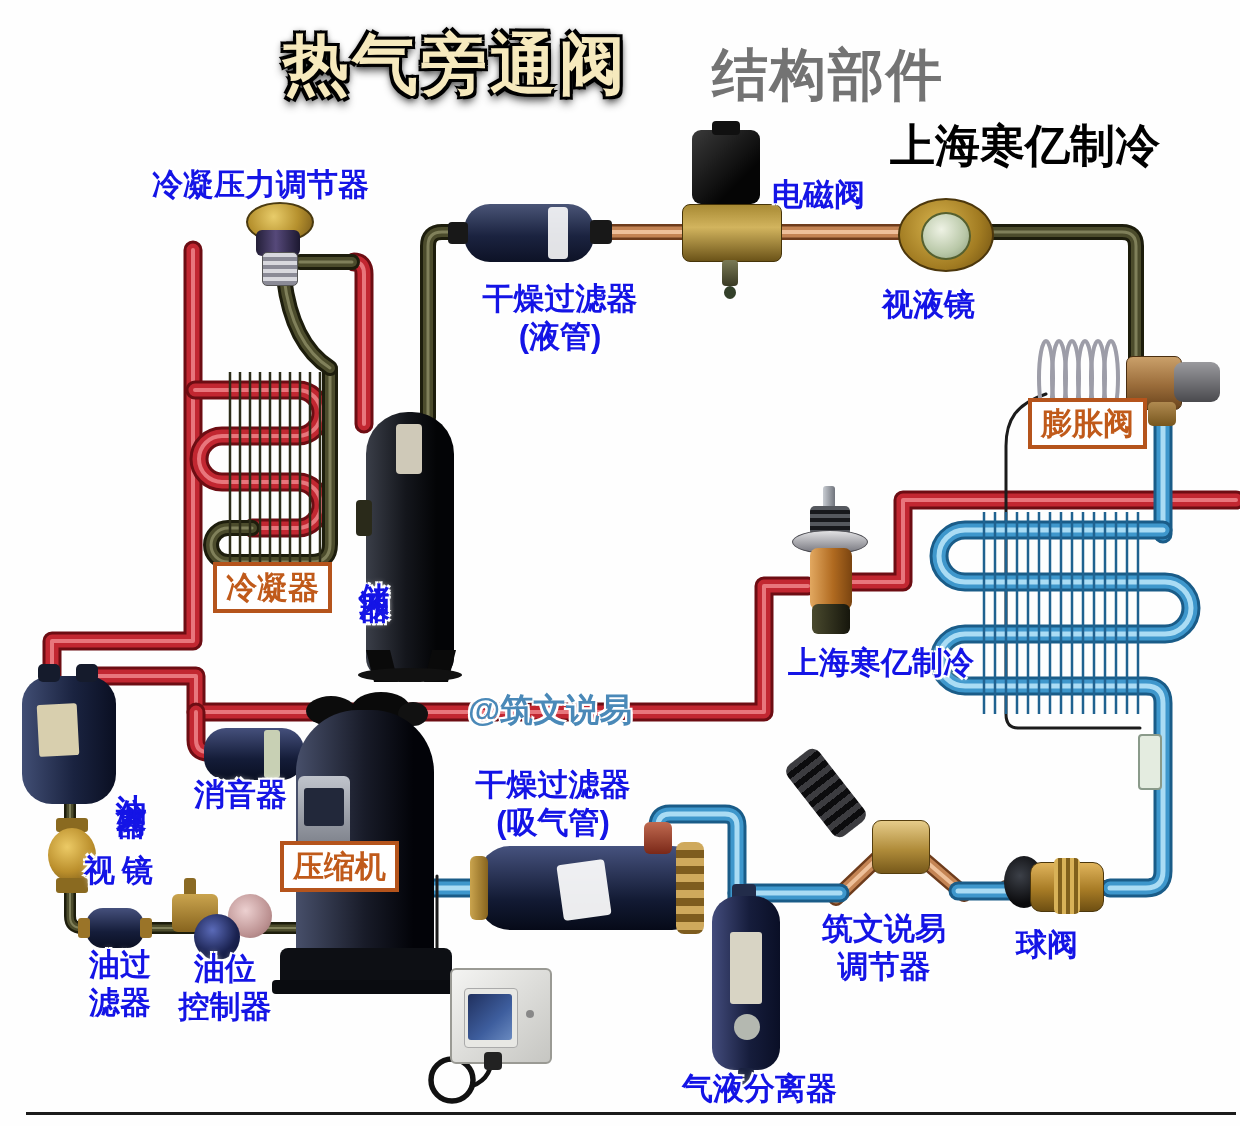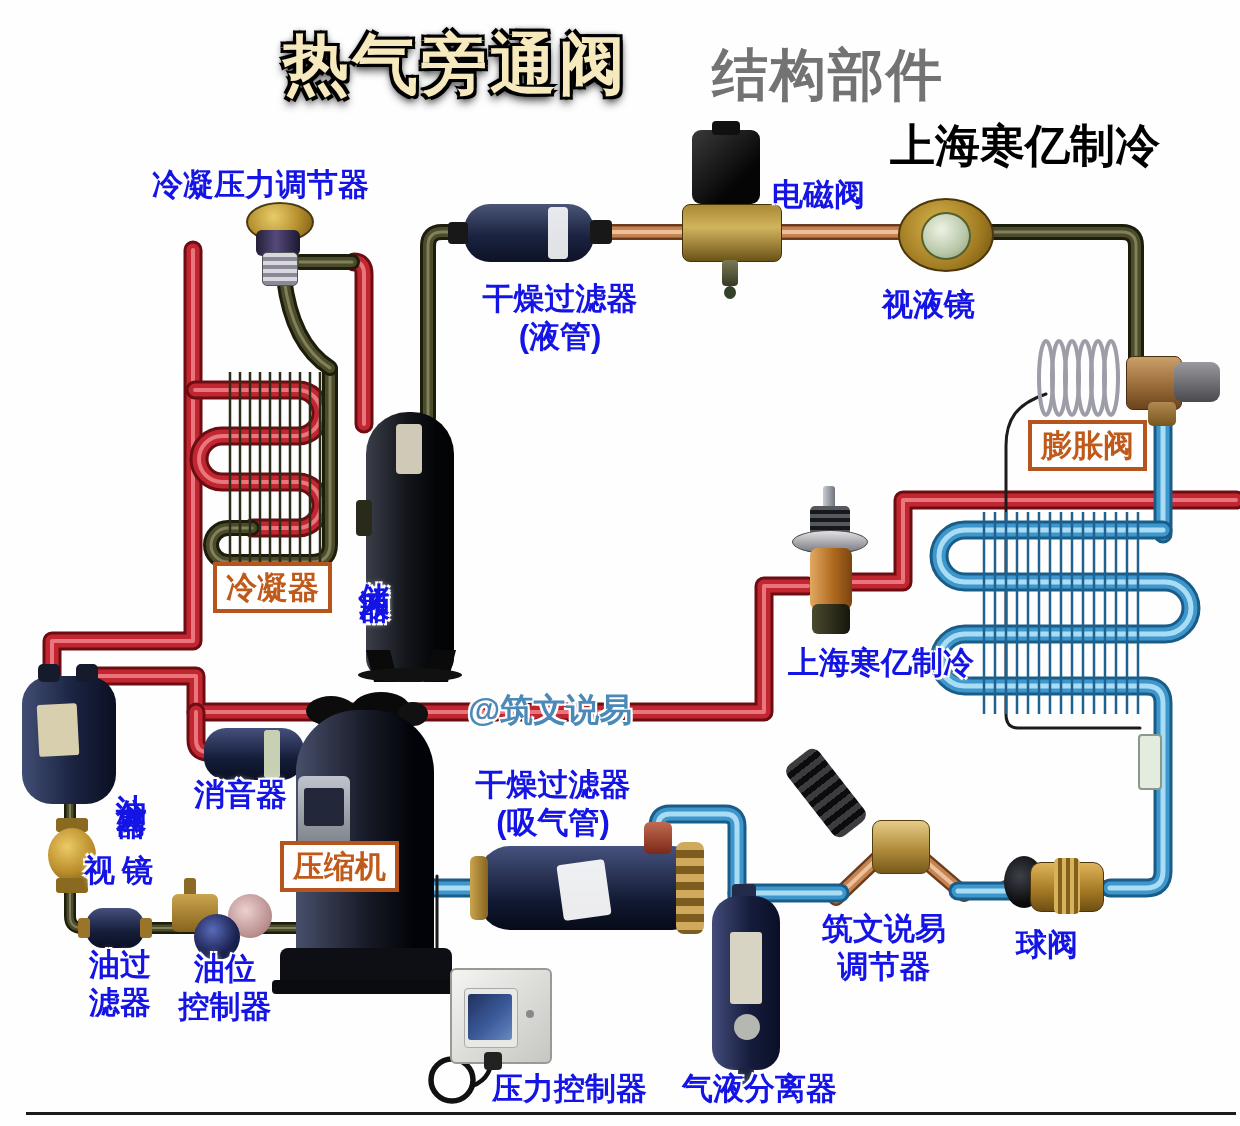--- a/index.html
+++ b/index.html
@@ -305,24 +305,23 @@
   <div class="lab blab" style="left:788px;top:644px;">上海寒亿制冷</div>
   <div class="lab blab vlab" style="left:112px;top:694px;height:170px;">油分离器</div>
   <div class="lab blab" style="left:194px;top:776px;">消音器</div>
   <div class="lab blab" style="left:433px;top:766px;width:240px;">干燥过滤器
 (吸气管)</div>
   <div class="lab blab" style="left:84px;top:852px;letter-spacing:7px;">视镜</div>
   <div class="lab blab" style="left:70px;top:946px;width:100px;">油过
 滤器</div>
   <div class="lab blab" style="left:160px;top:950px;width:130px;font-family:Liberation Serif, serif;">油位
 控制器</div>
-  <div class="lab blab" style="left:492px;top:1070px;">压力控制器</div>
   <div class="lab blab" style="left:682px;top:1070px;">气液分离器</div>
   <div class="lab blab" style="left:794px;top:910px;width:180px;">筑文说易
 调节器</div>
   <div class="lab blab" style="left:1016px;top:926px;">球阀</div>
 
   <div class="lab obox" style="left:213px;top:562px;">冷凝器</div>
   <div class="lab obox" style="left:280px;top:841px;">压缩机</div>
-  <div class="lab obox" style="left:1028px;top:420px;">膨胀阀</div>
+  <div class="lab obox" style="left:1028px;top:398px;">膨胀阀</div>
 
   <div class="bottom-rule"></div>
 </div>
 
 </body></html>

